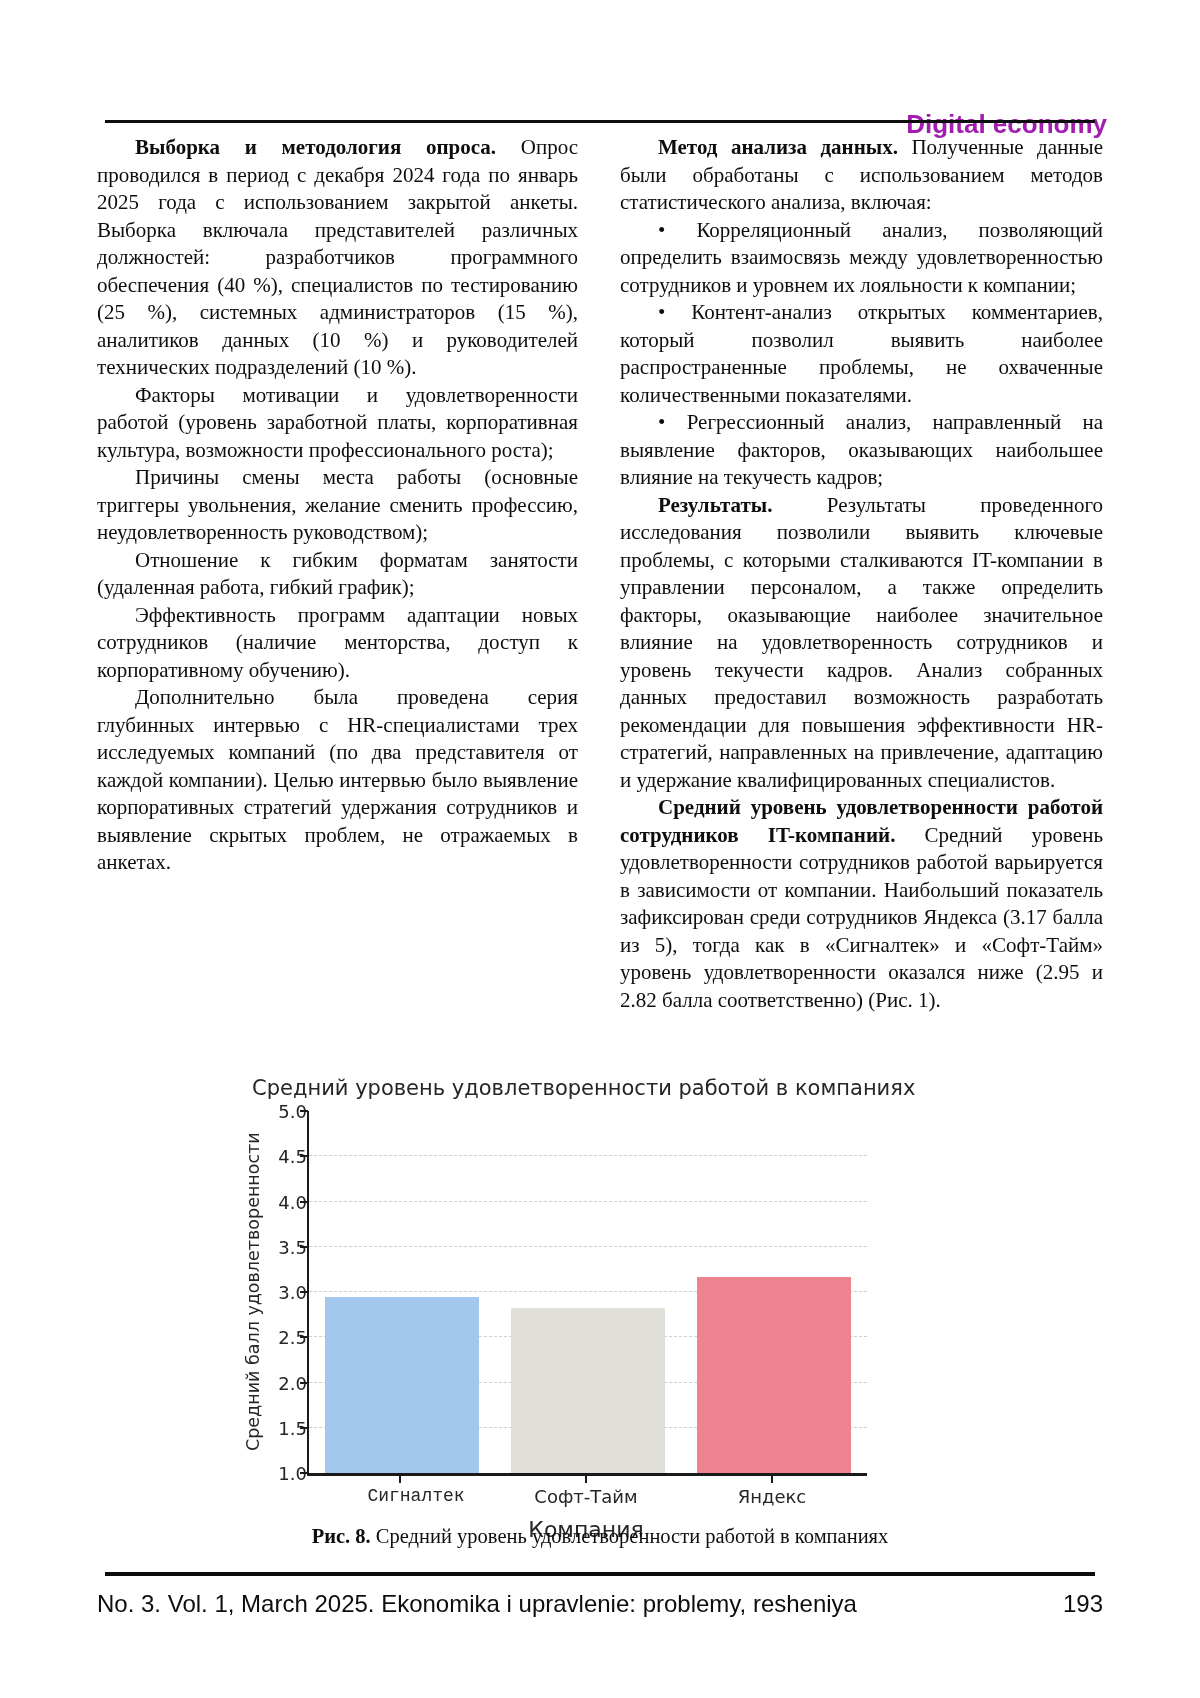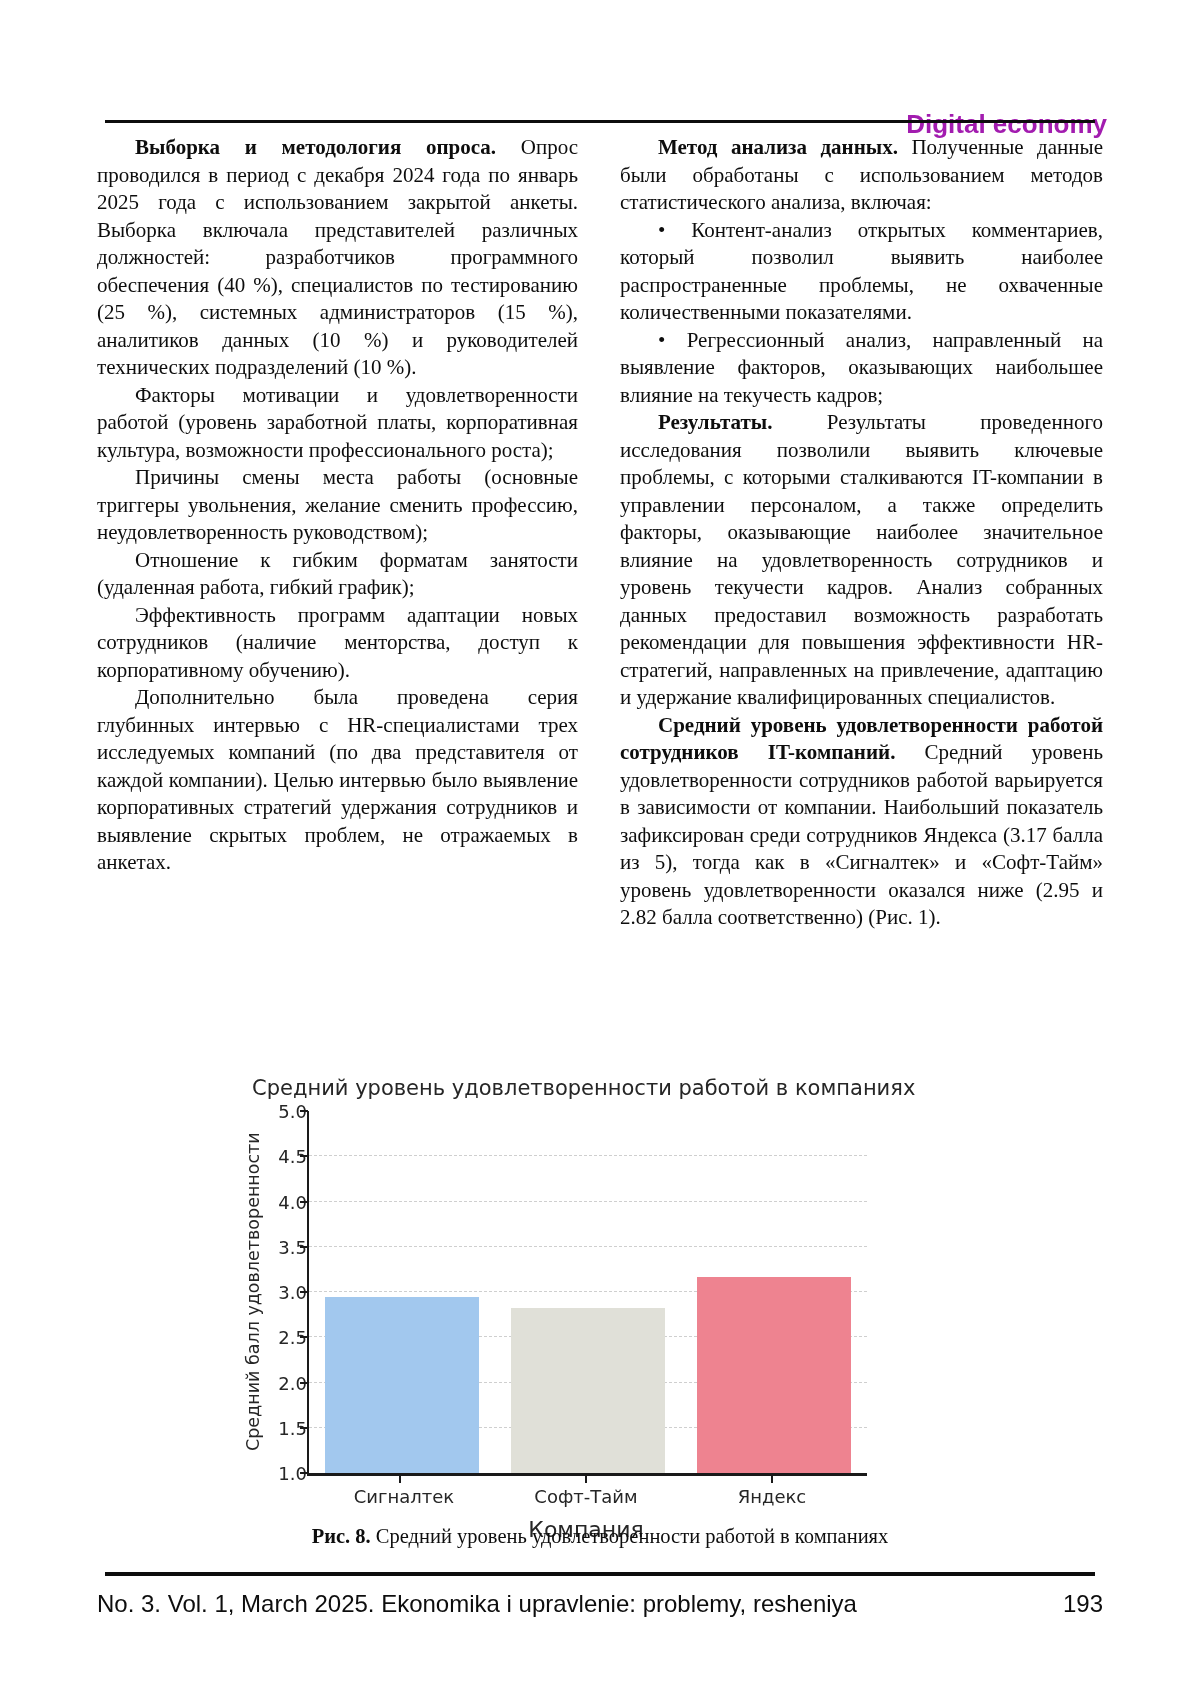--- a/index.html
+++ b/index.html
@@ -59,20 +59,21 @@
     <p><b>Выборка и методология опроса.</b><span> Опрос проводился в период с декабря 2024 года по январь 2025 года с использованием закрытой анкеты. Выборка включала представителей различных должностей: разработчиков программного обеспечения (40 %), специалистов по тестированию (25 %), системных администраторов (15 %), аналитиков данных (10 %) и руководителей технических подразделений (10 %).</span></p>
     <p><span>Факторы мотивации и удовлетворенности работой (уровень заработной платы, корпоративная культура, возможности профессионального роста);</span></p>
     <p><span>Причины смены места работы (основные триггеры увольнения, желание сменить профессию, неудовлетворенность руководством);</span></p>
     <p><span>Отношение к гибким форматам занятости (удаленная работа, гибкий график);</span></p>
     <p><span>Эффективность программ адаптации новых сотрудников (наличие менторства, доступ к корпоративному обучению).</span></p>
     <p><span>Дополнительно была проведена серия глубинных интервью с HR-специалистами трех исследуемых компаний (по два представителя от каждой компании). Целью интервью было выявление корпоративных стратегий удержания сотрудников и выявление скрытых проблем, не отражаемых в анкетах.</span></p>
   </div>
 
   <div class="col col-right">
     <p><b>Метод анализа данных.</b><span> Полученные данные были обработаны с использованием методов статистического анализа, включая:</span></p>
+    <p><span>• Корреляционный анализ, позволяющий определить взаимосвязь между удовлетворенностью сотрудников и уровнем их лояльности к компании;</span></p>
     <p><span>• Контент-анализ открытых комментариев, который позволил выявить наиболее распространенные проблемы, не охваченные количественными показателями.</span></p>
     <p><span>• Регрессионный анализ, направленный на выявление факторов, оказывающих наибольшее влияние на текучесть кадров;</span></p>
     <p><b>Результаты.</b><span> Результаты проведенного исследования позволили выявить ключевые проблемы, с которыми сталкиваются IT-компании в управлении персоналом, а также определить факторы, оказывающие наиболее значительное влияние на удовлетворенность сотрудников и уровень текучести кадров. Анализ собранных данных предоставил возможность разработать рекомендации для повышения эффективности HR-стратегий, направленных на привлечение, адаптацию и удержание квалифицированных специалистов.</span></p>
     <p><b>Средний уровень удовлетворенности работой сотрудников IT-компаний.</b><span> Средний уровень удовлетворенности сотрудников работой варьируется в зависимости от компании. Наибольший показатель зафиксирован среди сотрудников Яндекса (3.17 балла из 5), тогда как в «Сигналтек» и «Софт-Тайм» уровень удовлетворенности оказался ниже (2.95 и 2.82 балла соответственно) (Рис. 1).</span></p>
   </div>
 
   <div class="figure">
     <div class="chart-title">Средний уровень удовлетворенности работой в компаниях</div>
     <div class="ylabel">Средний балл удовлетворенности</div>
     <div class="plot" id="plot-area">
@@ -102,21 +103,21 @@
         <div class="ytick-mark" style="top: 184.75px;"></div>
         <div class="ytick-label" style="top: 139.5px;">4.0</div>
         <div class="ytick-mark" style="top: 139.5px;"></div>
         <div class="ytick-label" style="top: 94.25px;">4.5</div>
         <div class="ytick-mark" style="top: 94.25px;"></div>
         <div class="ytick-label" style="top: 49px;">5.0</div>
         <div class="ytick-mark" style="top: 49px;"></div>
       </div>
     <div id="x-axis-ticks">
         <div class="xtick-mark" style="left: 160px;"></div>
-        <div class="xtick-label" style="left: 164px;">Сигналтек</div>
+        <div class="xtick-label" style="left: 176px; font-family: Liberation Mono, monospace;">Сигналтек</div>
         <div class="xtick-mark" style="left: 346px;"></div>
         <div class="xtick-label" style="left: 346px;">Софт-Тайм</div>
         <div class="xtick-mark" style="left: 532px;"></div>
         <div class="xtick-label" style="left: 532px;">Яндекс</div>
       </div>
     <div class="xlabel-outer">Компания</div>
   </div>
 
   <div class="caption">
     <b>Рис. 8.</b><span> Средний уровень удовлетворенности работой в компаниях</span>

